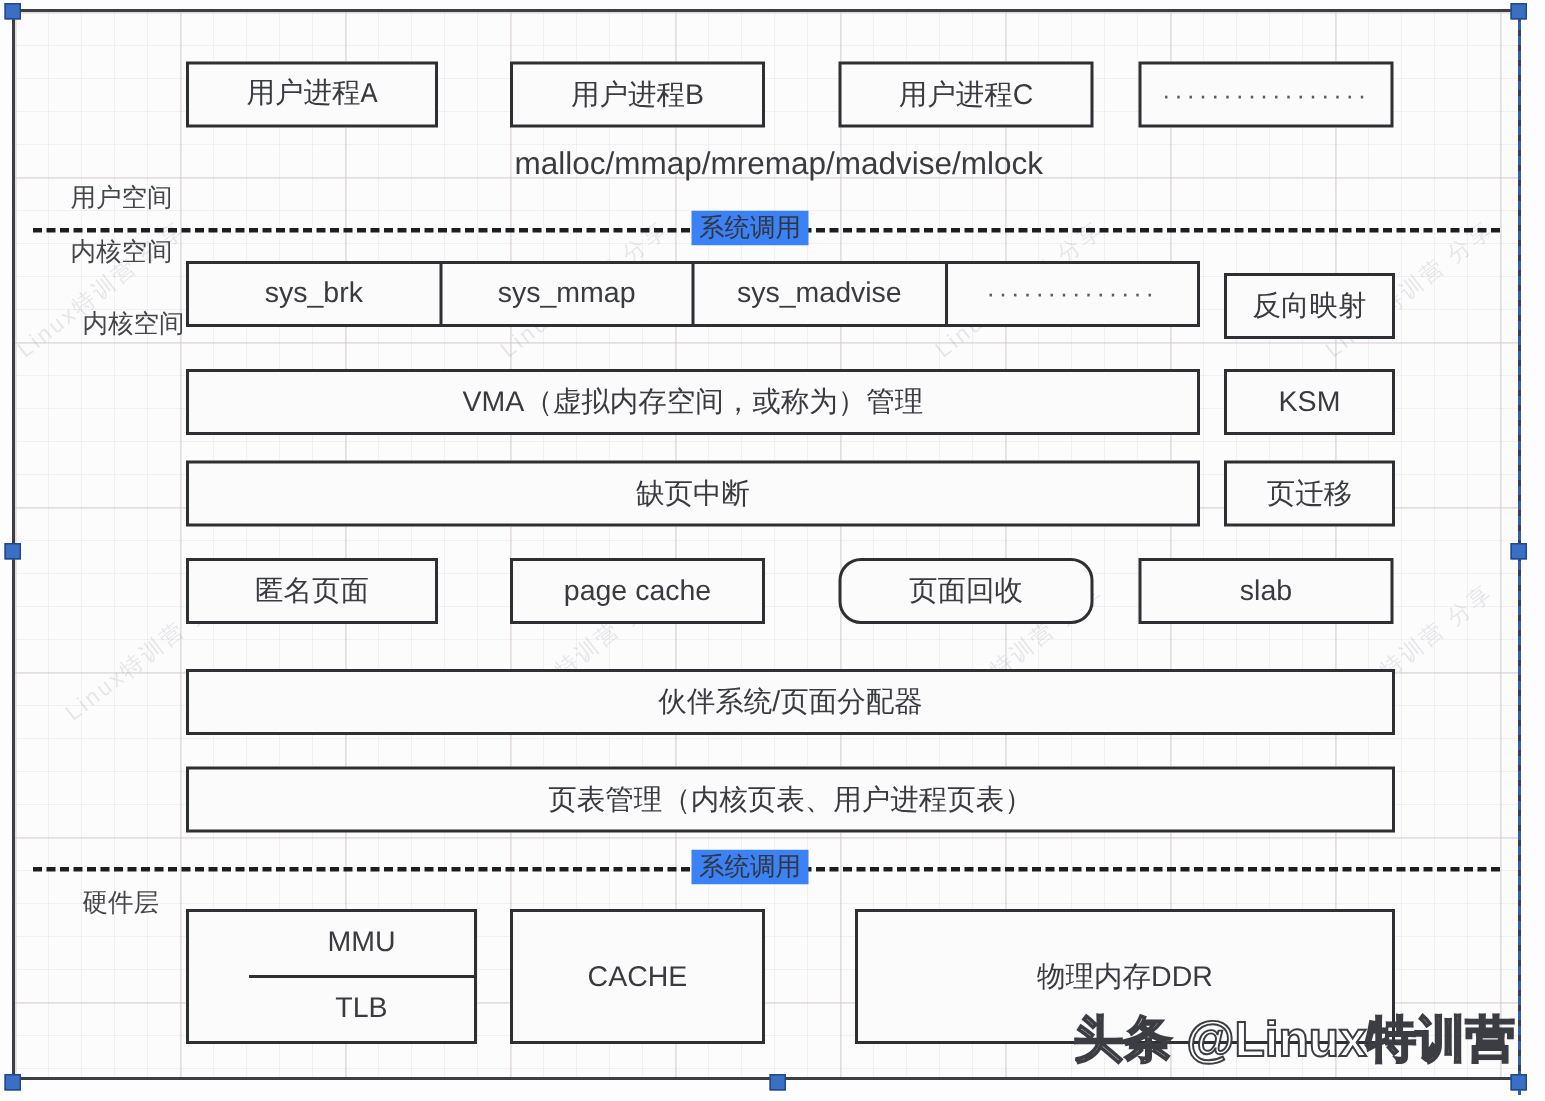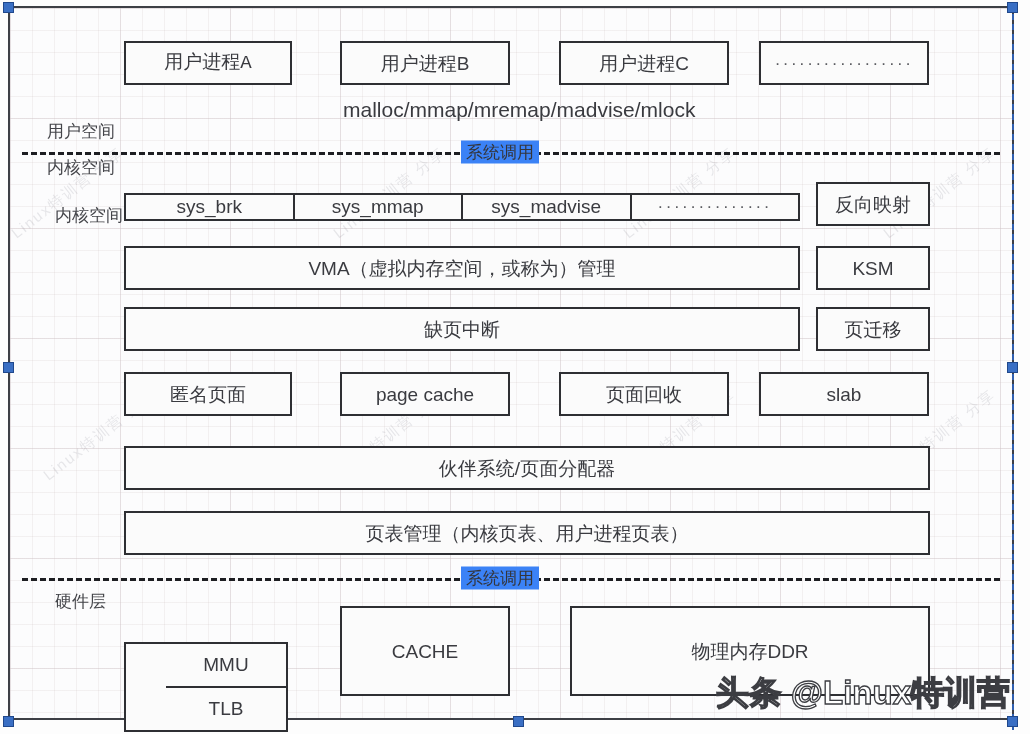--- a/index.html
+++ b/index.html
@@ -194,21 +194,21 @@
   <div class="api-label" style="left:343px; top:98px;">malloc/mmap/mremap/madvise/mlock</div>
 
   <div class="label" style="left:47px; top:120px;">用户空间</div>
 
   <div class="divider" style="left:22px; top:152px; width:978px;"></div>
   <div class="divider-cap" style="left:461px; top:152px;">系统调用</div>
 
   <div class="label" style="left:47px; top:156px;">内核空间</div>
   <div class="label" style="left:55px; top:204px;">内核空间</div>
 
-  <div class="cellrow" style="left:124px; top:193px; width:676px; height:28px;">
+  <div class="cellrow" style="left:124px; top:174px; width:676px; height:44px;">
     <div class="cell">
       <span>sys_brk</span>
     </div>
     <div class="cell">
       <span>sys_mmap</span>
     </div>
     <div class="cell">
       <span>sys_madvise</span>
     </div>
     <div class="cell">
@@ -232,41 +232,41 @@
   <div class="box" style="left:816px; top:307px; width:114px; height:44px;">
     <span>页迁移</span>
   </div>
 
   <div class="box" style="left:124px; top:372px; width:168px; height:44px;">
     <span>匿名页面</span>
   </div>
   <div class="box" style="left:340px; top:372px; width:170px; height:44px;">
     <span>page cache</span>
   </div>
-  <div class="box" style="left:559px; top:372px; width:170px; height:44px;">
+  <div class="box" style="left:559px; top:372px; width:170px; height:44px;border-radius:15px;">
     <span>页面回收</span>
   </div>
   <div class="box" style="left:759px; top:372px; width:170px; height:44px;">
     <span>slab</span>
   </div>
 
   <div class="box" style="left:124px; top:446px; width:806px; height:44px;">
     <span>伙伴系统/页面分配器</span>
   </div>
 
   <div class="box" style="left:124px; top:511px; width:806px; height:44px;">
     <span>页表管理（内核页表、用户进程页表）</span>
   </div>
 
   <div class="divider" style="left:22px; top:578px; width:978px;"></div>
   <div class="divider-cap" style="left:461px; top:578px;">系统调用</div>
 
   <div class="label" style="left:55px; top:590px;">硬件层</div>
 
-  <div class="stack" style="left:124px; top:642px; width:164px; height:90px;padding-left:40px;">
+  <div class="stack" style="left:124px; top:606px; width:194px; height:90px;padding-left:40px;">
     <div class="sub">
       <span>MMU</span>
     </div>
     <div class="sub">
       <span>TLB</span>
     </div>
   </div>
 
   <div class="box" style="left:340px; top:606px; width:170px; height:90px;">
     <span>CACHE</span>

